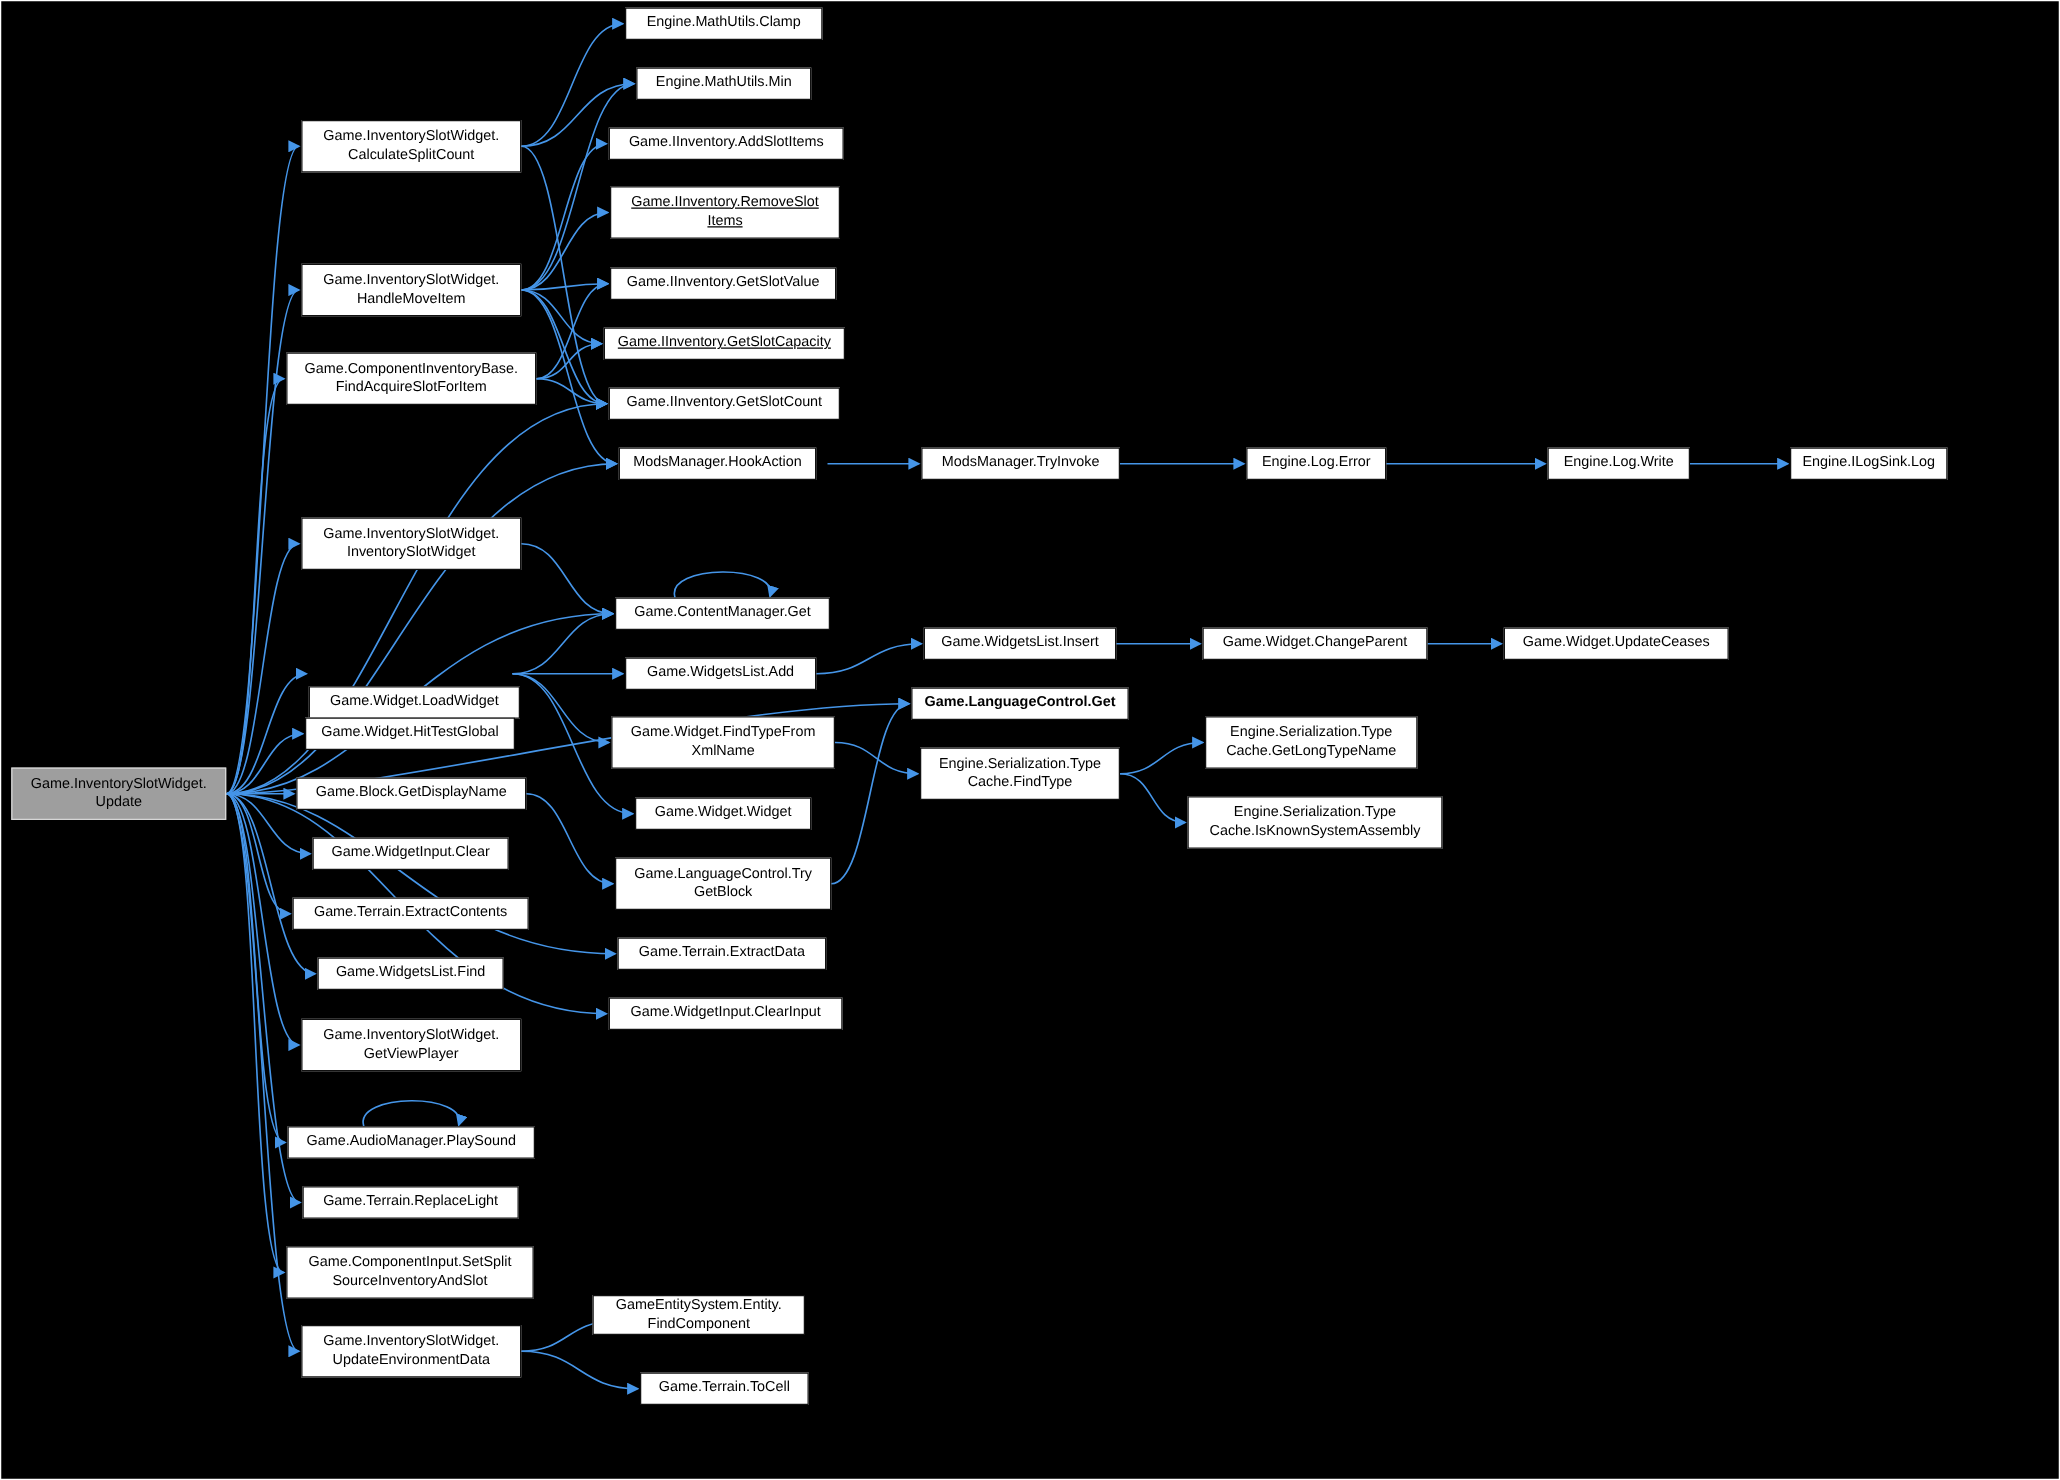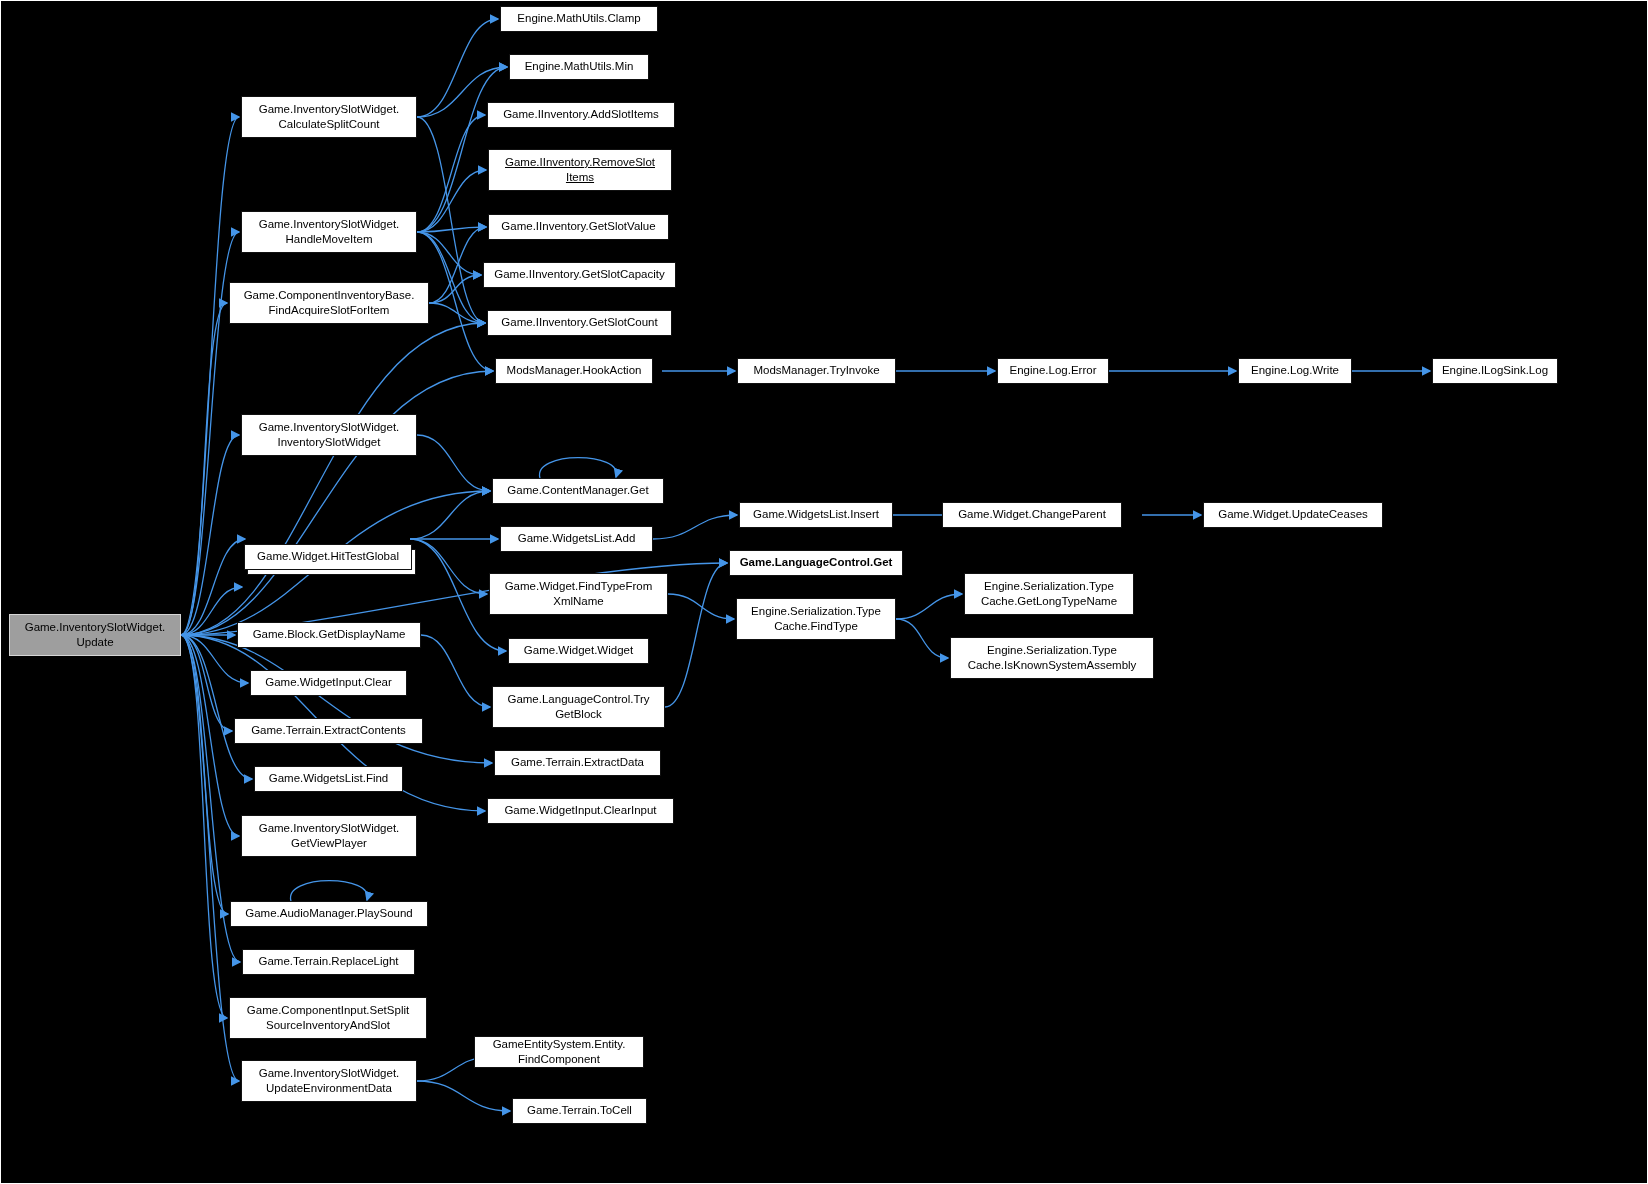--- a/index.html
+++ b/index.html
@@ -101,61 +101,61 @@
 Update</div>
       <div class="node" style="left: 240px; top: 95px; width: 176px; height: 42px;">Game.InventorySlotWidget.
 CalculateSplitCount</div>
       <div class="node" style="left: 240px; top: 210px; width: 176px; height: 42px;">Game.InventorySlotWidget.
 HandleMoveItem</div>
       <div class="node" style="left: 228px; top: 281px; width: 200px; height: 42px;">Game.ComponentInventoryBase.
 FindAcquireSlotForItem</div>
       <div class="node" style="left: 240px; top: 413px; width: 176px; height: 42px;">Game.InventorySlotWidget.
 InventorySlotWidget</div>
       <div class="node" style="left: 246px; top: 548px; width: 169px; height: 26px;">Game.Widget.LoadWidget</div>
-      <div class="node" style="left: 243px; top: 543px; width: 168px; height: 26px;">Game.Widget.HitTestGlobal</div>
+      <div class="node" style="left: 243px; top: 573px; width: 168px; height: 26px;">Game.Widget.HitTestGlobal</div>
       <div class="node" style="left: 236px; top: 621px; width: 184px; height: 26px;">Game.Block.GetDisplayName</div>
       <div class="node" style="left: 249px; top: 669px; width: 157px; height: 26px;">Game.WidgetInput.Clear</div>
       <div class="node" style="left: 233px; top: 717px; width: 189px; height: 26px;">Game.Terrain.ExtractContents</div>
       <div class="node" style="left: 253px; top: 765px; width: 149px; height: 26px;">Game.WidgetsList.Find</div>
       <div class="node" style="left: 240px; top: 814px; width: 176px; height: 42px;">Game.InventorySlotWidget.
 GetViewPlayer</div>
       <div class="node" style="left: 229px; top: 900px; width: 198px; height: 26px;">Game.AudioManager.PlaySound</div>
       <div class="node" style="left: 241px; top: 948px; width: 173px; height: 26px;">Game.Terrain.ReplaceLight</div>
       <div class="node" style="left: 228px; top: 996px; width: 198px; height: 42px;">Game.ComponentInput.SetSplit
 SourceInventoryAndSlot</div>
       <div class="node" style="left: 240px; top: 1059px; width: 176px; height: 42px;">Game.InventorySlotWidget.
 UpdateEnvironmentData</div>
       <div class="node" style="left: 499px; top: 5px; width: 158px; height: 26px;">Engine.MathUtils.Clamp</div>
       <div class="node" style="left: 508px; top: 53px; width: 140px; height: 26px;">Engine.MathUtils.Min</div>
       <div class="node" style="left: 486px; top: 101px; width: 188px; height: 26px;">Game.IInventory.AddSlotItems</div>
       <div class="node" style="left: 487px; top: 148px; width: 184px; height: 42px; text-decoration: underline;">Game.IInventory.RemoveSlot
 Items</div>
       <div class="node" style="left: 487px; top: 213px; width: 181px; height: 26px;">Game.IInventory.GetSlotValue</div>
-      <div class="node" style="left: 482px; top: 261px; width: 193px; height: 26px;">Game.IInventory.GetSlotCapacity</div>
+      <div class="node" style="left: 482px; top: 261px; width: 193px; height: 26px; text-decoration: underline;">Game.IInventory.GetSlotCapacity</div>
       <div class="node" style="left: 486px; top: 309px; width: 185px; height: 26px;">Game.IInventory.GetSlotCount</div>
       <div class="node" style="left: 494px; top: 357px; width: 158px; height: 26px;">ModsManager.HookAction</div>
       <div class="node" style="left: 491px; top: 477px; width: 172px; height: 26px;">Game.ContentManager.Get</div>
       <div class="node" style="left: 499px; top: 525px; width: 153px; height: 26px;">Game.WidgetsList.Add</div>
       <div class="node" style="left: 488px; top: 572px; width: 179px; height: 42px;">Game.Widget.FindTypeFrom
 XmlName</div>
       <div class="node" style="left: 507px; top: 637px; width: 141px; height: 26px;">Game.Widget.Widget</div>
       <div class="node" style="left: 491px; top: 685px; width: 173px; height: 42px;">Game.LanguageControl.Try
 GetBlock</div>
       <div class="node" style="left: 493px; top: 749px; width: 167px; height: 26px;">Game.Terrain.ExtractData</div>
       <div class="node" style="left: 486px; top: 797px; width: 187px; height: 26px;">Game.WidgetInput.ClearInput</div>
       <div class="node" style="left: 473px; top: 1035px; width: 170px; height: 32px;">GameEntitySystem.Entity.
 FindComponent</div>
       <div class="node" style="left: 511px; top: 1097px; width: 135px; height: 26px;">Game.Terrain.ToCell</div>
       <div class="node" style="left: 736px; top: 357px; width: 159px; height: 26px;">ModsManager.TryInvoke</div>
       <div class="node" style="left: 738px; top: 501px; width: 154px; height: 26px;">Game.WidgetsList.Insert</div>
       <div class="node" style="left: 728px; top: 549px; width: 174px; height: 26px; font-weight: bold;">Game.LanguageControl.Get</div>
       <div class="node" style="left: 735px; top: 597px; width: 160px; height: 42px;">Engine.Serialization.Type
 Cache.FindType</div>
       <div class="node" style="left: 996px; top: 357px; width: 112px; height: 26px;">Engine.Log.Error</div>
-      <div class="node" style="left: 941px; top: 501px; width: 180px; height: 26px; text-align: center;">Game.Widget.ChangeParent</div>
+      <div class="node" style="left: 961px; top: 501px; width: 180px; height: 26px; text-align: center;">Game.Widget.ChangeParent</div>
       <div class="node" style="left: 963px; top: 572px; width: 170px; height: 42px;">Engine.Serialization.Type
 Cache.GetLongTypeName</div>
       <div class="node" style="left: 949px; top: 636px; width: 204px; height: 42px;">Engine.Serialization.Type
 Cache.IsKnownSystemAssembly</div>
       <div class="node" style="left: 1237px; top: 357px; width: 114px; height: 26px;">Engine.Log.Write</div>
       <div class="node" style="left: 1202px; top: 501px; width: 180px; height: 26px;">Game.Widget.UpdateCeases</div>
       <div class="node" style="left: 1431px; top: 357px; width: 126px; height: 26px;">Engine.ILogSink.Log</div>
     </div>
 </div>
 

